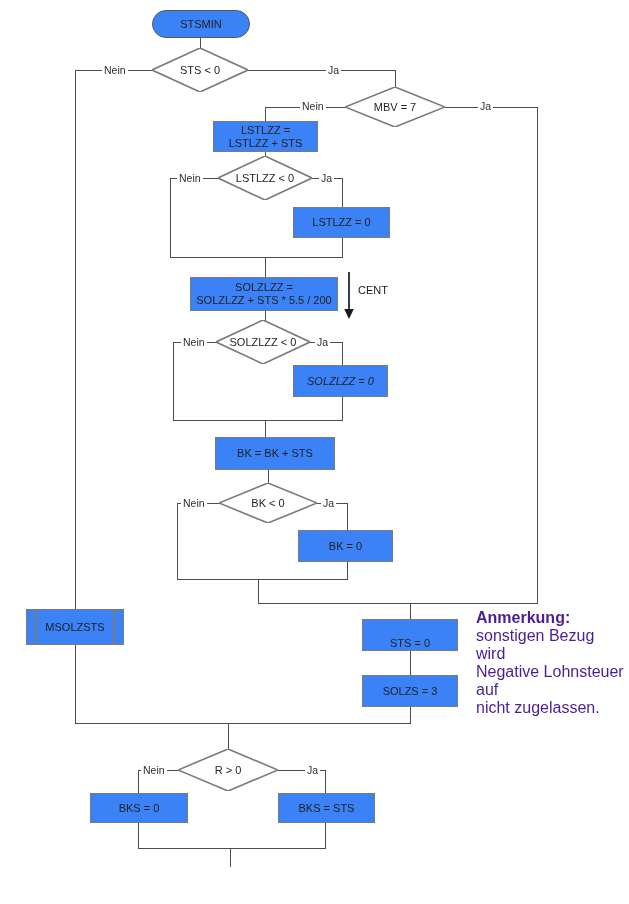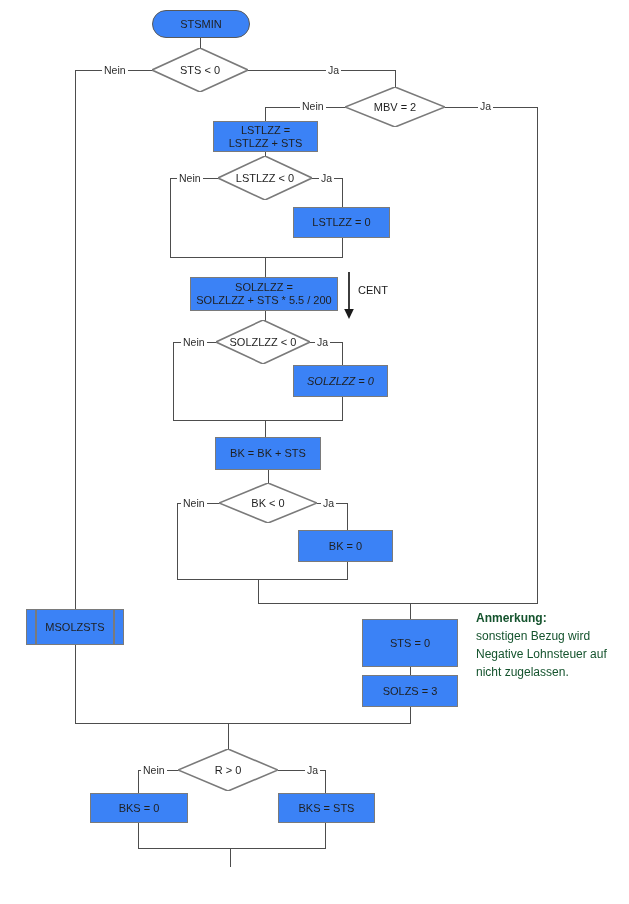--- a/index.html
+++ b/index.html
@@ -26,21 +26,21 @@
   .diamond .lbl{
     position:absolute;left:0;top:0;right:0;bottom:0;display:flex;align-items:center;
     justify-content:center;font-size:11px;z-index:2;text-align:center;
   }
   
   .branch{
     position:absolute;z-index:3;background:#fff;font-size:10.5px;color:#2d2d2d;
     padding:0 2px;line-height:12px;
   }
   
-  .note{position:absolute;font-size:12px;line-height:18px;color:#14532d;z-index:2;}
+  .note{position:absolute;font-size:16px;line-height:18px;color:#4c1d95;z-index:2;}
   .note .ttl{font-weight:bold;}
   
   .cent-arrow{position:absolute;z-index:2;}
   .cent-label{position:absolute;font-size:11px;color:#1a1a1a;z-index:2;}
 </style>
 </head>
 <body>
 
 <div class="stage">
 
@@ -100,21 +100,21 @@
   <div class="diamond" style="left:152px;top:48px;width:96px;height:44px;">
     <svg viewBox="0 0 100 44" preserveAspectRatio="none">
         <polygon points="50,0 100,22 50,44 0,22" fill="#ffffff" stroke="#7a7a7a" stroke-width="1.6" vector-effect="non-scaling-stroke"></polygon>
       </svg>
     <span class="lbl">STS &lt; 0</span>
   </div>
   <div class="diamond" style="left:345px;top:87px;width:100px;height:40px;">
     <svg viewBox="0 0 100 44" preserveAspectRatio="none">
         <polygon points="50,0 100,22 50,44 0,22" fill="#ffffff" stroke="#7a7a7a" stroke-width="1.6" vector-effect="non-scaling-stroke"></polygon>
       </svg>
-    <span class="lbl">MBV = 2</span>
+    <span class="lbl">MBV = 7</span>
   </div>
   <div class="diamond" style="left:218px;top:156px;width:94px;height:44px;">
     <svg viewBox="0 0 100 44" preserveAspectRatio="none">
         <polygon points="50,0 100,22 50,44 0,22" fill="#ffffff" stroke="#7a7a7a" stroke-width="1.6" vector-effect="non-scaling-stroke"></polygon>
       </svg>
     <span class="lbl">LSTLZZ &lt; 0</span>
   </div>
   <div class="diamond" style="left:216px;top:320px;width:94px;height:44px;">
     <svg viewBox="0 0 100 44" preserveAspectRatio="none">
         <polygon points="50,0 100,22 50,44 0,22" fill="#ffffff" stroke="#7a7a7a" stroke-width="1.6" vector-effect="non-scaling-stroke"></polygon>
@@ -141,32 +141,32 @@
   <div class="box" style="left:293px;top:207px;width:97px;height:31px;">
     <span>LSTLZZ = 0</span>
   </div>
   <div class="box" style="left:190px;top:277px;width:148px;height:34px;">
     <span>SOLZLZZ =</span>
     <span>SOLZLZZ + STS * 5.5 / 200</span>
   </div>
   <div class="box" style="left:293px;top:365px;width:95px;height:32px;font-style:italic;">
     <span>SOLZLZZ = 0</span>
   </div>
-  <div class="box" style="left:215px;top:437px;width:106px;height:33px;">
+  <div class="box" style="left:215px;top:437px;width:120px;height:33px;">
     <span>BK = BK + STS</span>
   </div>
   <div class="box" style="left:298px;top:530px;width:95px;height:32px;">
     <span>BK = 0</span>
   </div>
   <div class="box subproc" style="left:26px;top:609px;width:98px;height:36px;">
     <span class="bar l"></span>
     <span class="bar r"></span>
     <span>MSOLZSTS</span>
   </div>
-  <div class="box" style="left:362px;top:619px;width:96px;height:48px;">
+  <div class="box" style="left:362px;top:619px;width:96px;height:32px;justify-content:flex-end;">
     <span>STS = 0</span>
   </div>
   <div class="box" style="left:362px;top:675px;width:96px;height:32px;">
     <span>SOLZS = 3</span>
   </div>
   <div class="box" style="left:90px;top:793px;width:98px;height:30px;justify-content:center;">
     <span>BKS = 0</span>
   </div>
   <div class="box" style="left:278px;top:793px;width:97px;height:30px;">
     <span>BKS = STS</span>

